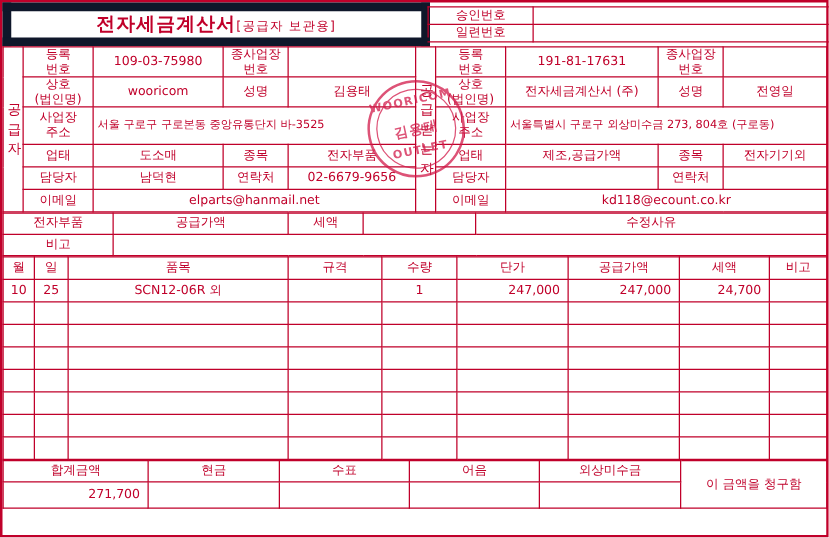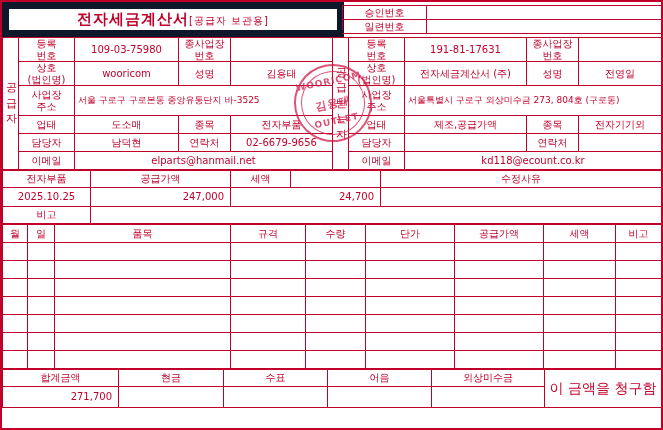--- a/index.html
+++ b/index.html
@@ -107,21 +107,21 @@
 
   
   .amount-tbl { width: 659px; }
 
   
   .items { width: 659px; }
   .items td { height: 17px; }
 
   
   .footer { width: 659px; }
-  .req { font-size: 14px; }
+  .req { font-size: 10px; }
 </style>
 </head>
 <body>
 
 <div id="sheet">
 
   <table class="header">
     <colgroup>
       <col style="width:335px">
         <col style="width:2px">
@@ -261,26 +261,20 @@
         <col style="width:90px">
         <col style="width:281px">
     </colgroup>
     <tbody>
         <tr style="height:17px">
       <td>전자부품</td>
       <td>공급가액</td>
       <td>세액</td>
       <td></td>
       <td>수정사유</td>
-    </tr>
-    <tr style="height:19px">
-      <td>2025.10.25</td>
-      <td class="right">247,000</td>
-      <td colspan="2" class="right">24,700</td>
-      <td></td>
     </tr>
     <tr style="height:17px">
       <td>비고</td>
       <td colspan="4" class="left"></td>
     </tr>
   </tbody>
     </table>
 
   <table class="items">
     <colgroup>
@@ -300,20 +294,31 @@
       <td>일</td>
       <td>품목</td>
       <td>규격</td>
       <td>수량</td>
       <td>단가</td>
       <td>공급가액</td>
       <td>세액</td>
       <td>비고</td>
     </tr>
     <tr>
+      <td>10</td>
+      <td>25</td>
+      <td>SCN12-06R 외</td>
+      <td></td>
+      <td>1</td>
+      <td class="right">247,000</td>
+      <td class="right">247,000</td>
+      <td class="right">24,700</td>
+      <td></td>
+    </tr>
+    <tr>
           <td></td>
           <td></td>
           <td></td>
           <td></td>
           <td></td>
           <td></td>
           <td></td>
           <td></td>
           <td></td>
         </tr>

